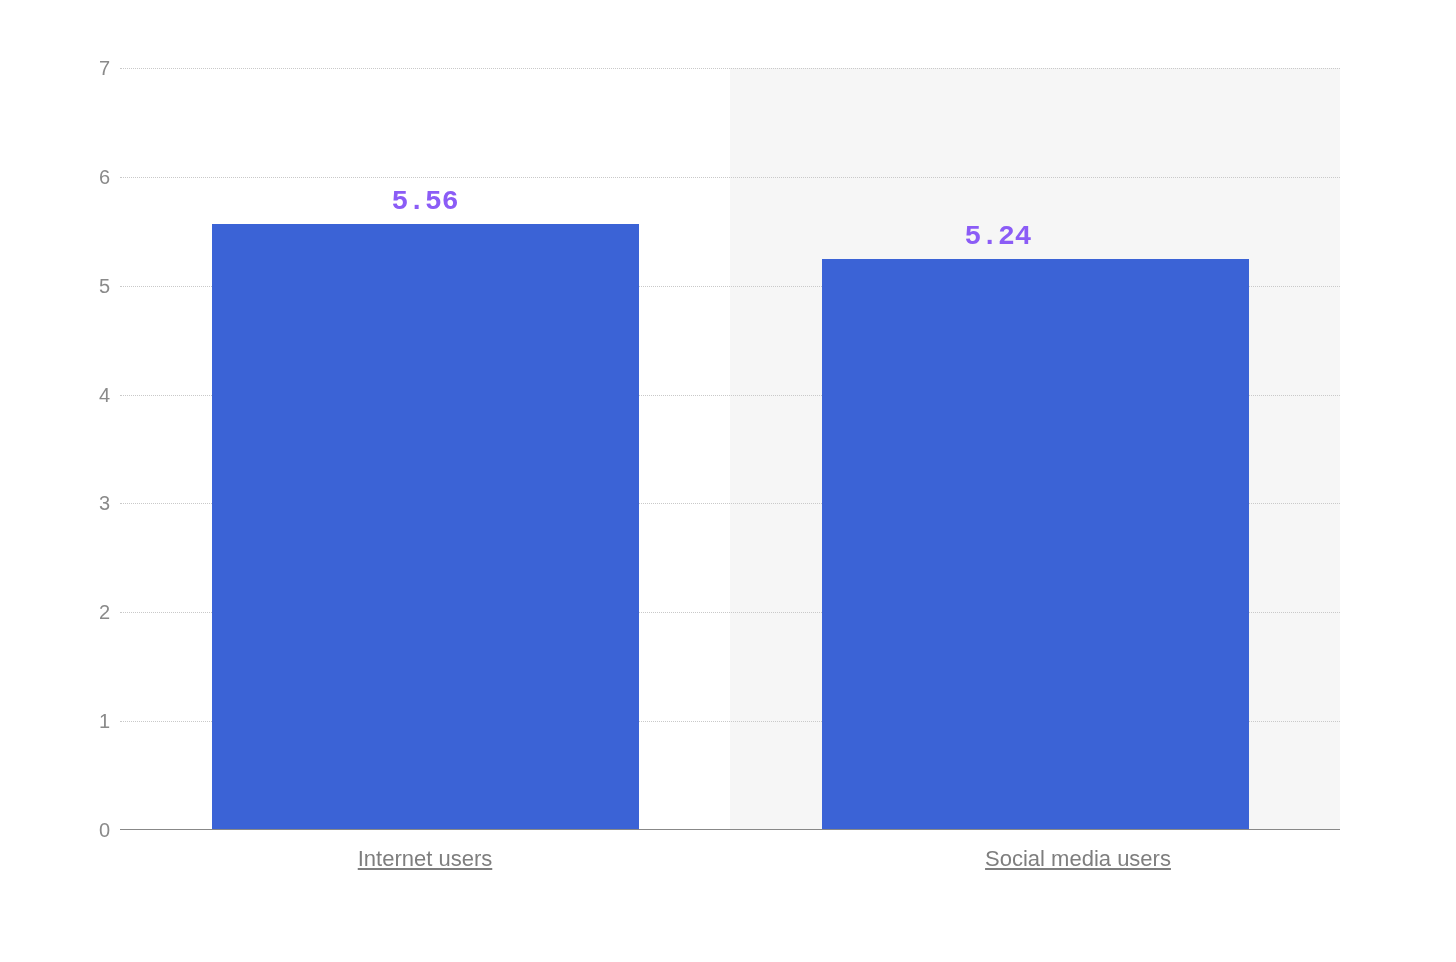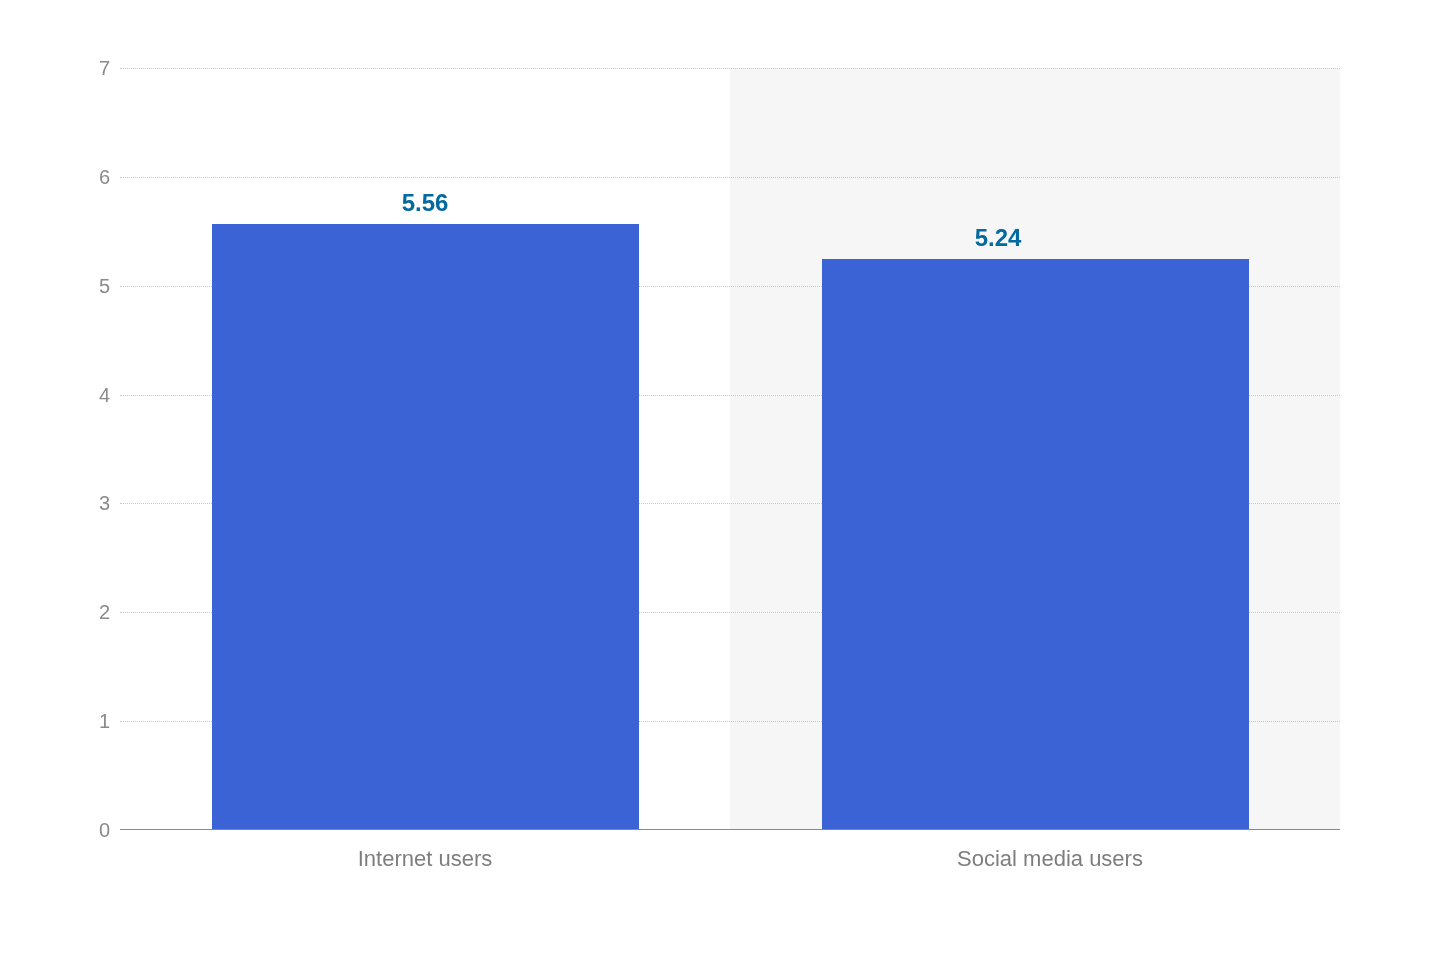--- a/index.html
+++ b/index.html
@@ -66,32 +66,34 @@
   }
   .bar {
     position: absolute;
     bottom: 0;
     background: #3b63d6;
   }
   .bar-label {
     position: absolute;
     transform: translate(-50%, -100%);
     font-weight: 700;
-    color: #0369a1;
-    font-size: 24px;
+    color: #8b5cf6;
+    font-size: 28px;
     padding-bottom: 8px;
     white-space: nowrap;
+    font-family: Liberation Mono, monospace;
   }
   .x-tick {
     position: absolute;
     top: 846px;
     transform: translateX(-50%);
     color: #7e7e7e;
     font-size: 22px;
     white-space: nowrap;
+    text-decoration: underline;
   }
 </style>
 </head>
 <body>
 
 <div class="chart-wrap">
 
   <div class="y-axis-title">
     <span>Number of users in billions</span>
   </div>
@@ -115,14 +117,14 @@
     <div class="y-tick" style="top: 721.143px;">1</div>
     <div class="y-tick" style="top: 612.286px;">2</div>
     <div class="y-tick" style="top: 503.429px;">3</div>
     <div class="y-tick" style="top: 394.571px;">4</div>
     <div class="y-tick" style="top: 285.714px;">5</div>
     <div class="y-tick" style="top: 176.857px;">6</div>
     <div class="y-tick" style="top: 68px;">7</div>
     <div class="bar-label" style="left: 425px; top: 224.754px;">5.56</div>
     <div class="x-tick" style="left: 425px;">Internet users</div>
     <div class="bar-label" style="left: 998px; top: 259.589px;">5.24</div>
-    <div class="x-tick" style="left: 1050px;">Social media users</div>
+    <div class="x-tick" style="left: 1078px;">Social media users</div>
   </div>
 
 </body></html>

